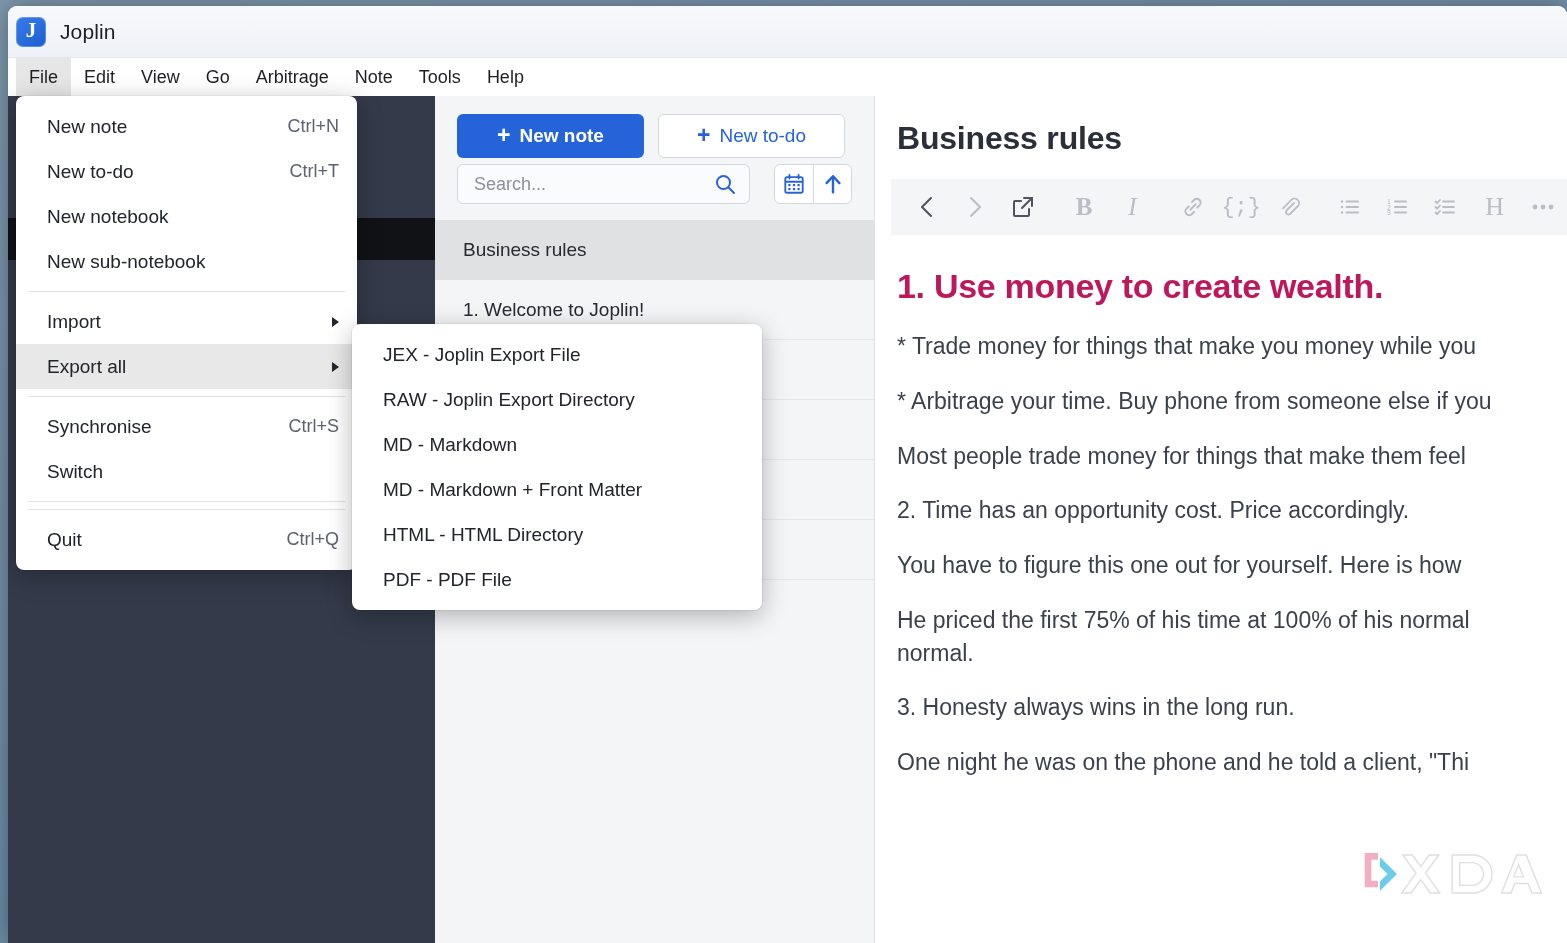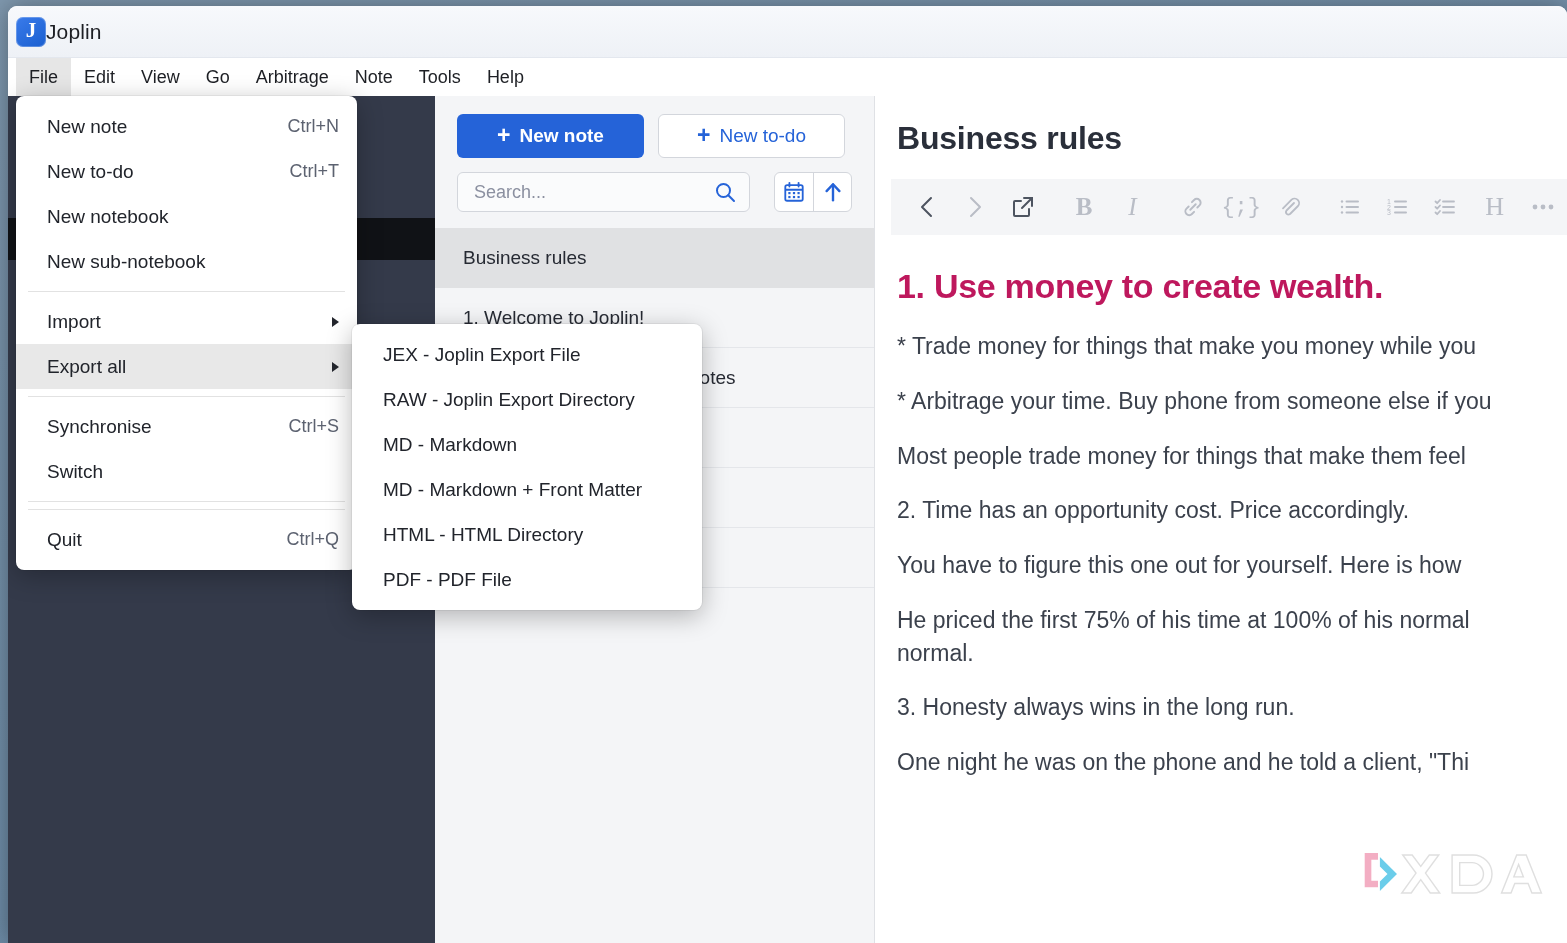--- a/index.html
+++ b/index.html
@@ -36,21 +36,21 @@
   .app-logo {
     width: 30px; height: 30px; border-radius: 7px;
     background: linear-gradient(145deg,#3a7bea 0%, #1a5fd0 100%);
     display: flex; align-items: center; justify-content: center;
     color: #fff; font-size: 21px; font-weight: 700;
     font-family: "Liberation Serif", serif; line-height: 1;
     box-shadow: inset 0 0 0 1px rgba(255,255,255,.25);
   }
   .app-logo span { transform: translateY(-1px); }
   .app-title {
-    font-size: 21px; color: #1d1f24; letter-spacing: .1px;
+    margin-left: 14px; font-size: 21px; color: #1d1f24; letter-spacing: .1px;
   }
 
   
   .menubar {
     height: 38px; background: #ffffff;
     display: flex; align-items: stretch; padding-left: 8px;
     position: relative; z-index: 60;
   }
   .menubar-item {
     display: flex; align-items: center; padding: 0 13px;
@@ -92,21 +92,21 @@
     height: 44px; border-radius: 6px; font-size: 19px; font-weight: 700;
     display: flex; align-items: center; justify-content: center; gap: 9px;
     cursor: pointer; white-space: nowrap;
   }
   .btn-primary { background: #2563d8; color: #fff; flex: 0 0 187px; }
   .btn-secondary {
     background: #fff; color: #2563d8; border: 1px solid #d3d6dc;
     flex: 0 0 187px; font-weight: 400;
   }
   .btn .plus { font-size: 23px; font-weight: 700; line-height: 1; transform: translateY(-1px);}
-  .nl-searchrow { display: flex; gap: 24px; margin-top: 14px; align-items: center; }
+  .nl-searchrow { display: flex; gap: 24px; margin-top: 6px; align-items: center; }
   .search-box {
     flex: 1 1 auto; height: 40px; background: #fafbfc;
     border: 1px solid #d3d6dc; border-radius: 6px;
     display: flex; align-items: center; padding: 0 12px 0 16px;
   }
   .search-box input {
     flex: 1 1 auto; border: 0; outline: 0; background: transparent;
     font-size: 18px; color: #3c4250; font-family: "Liberation Sans", sans-serif;
   }
   .search-box input::placeholder { color: #8b90a0; }
@@ -158,21 +158,21 @@
     opacity: .9; pointer-events: none;
   }
 
   
   .menu {
     position: absolute; background: #fff; border-radius: 8px;
     box-shadow: 0 6px 26px rgba(0,0,0,.28), 0 0 0 1px rgba(0,0,0,.05);
     padding: 8px 0; z-index: 200;
   }
   #file-menu { left: 8px; top: 90px; width: 341px; }
-  #export-menu { left: 344px; top: 318px; width: 350px; }
+  #export-menu { left: 344px; top: 318px; width: 410px; }
   .menu-item {
     height: 45px; display: flex; align-items: center;
     padding: 0 18px 0 31px; font-size: 19px; color: #21242b; cursor: pointer;
     position: relative;
   }
   .menu-item.highlight { background: #e8e8e8; }
   .menu-item .label { flex: 1 1 auto; white-space: nowrap; }
   .menu-item .accel { color: #5c6270; font-size: 18px; margin-left: 24px; }
   .menu-item .arrow {
     width: 0; height: 0; border-left: 7px solid #23262d;

